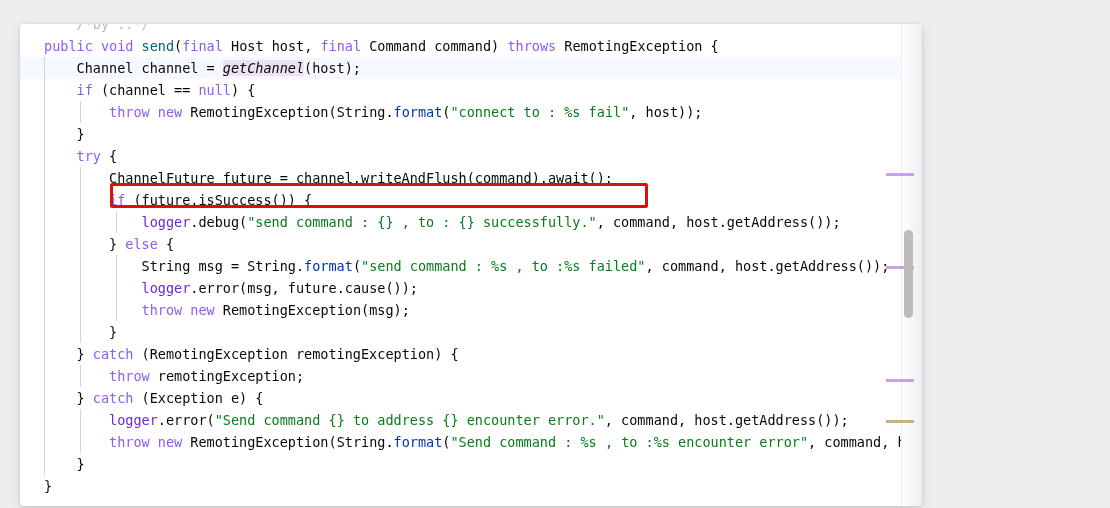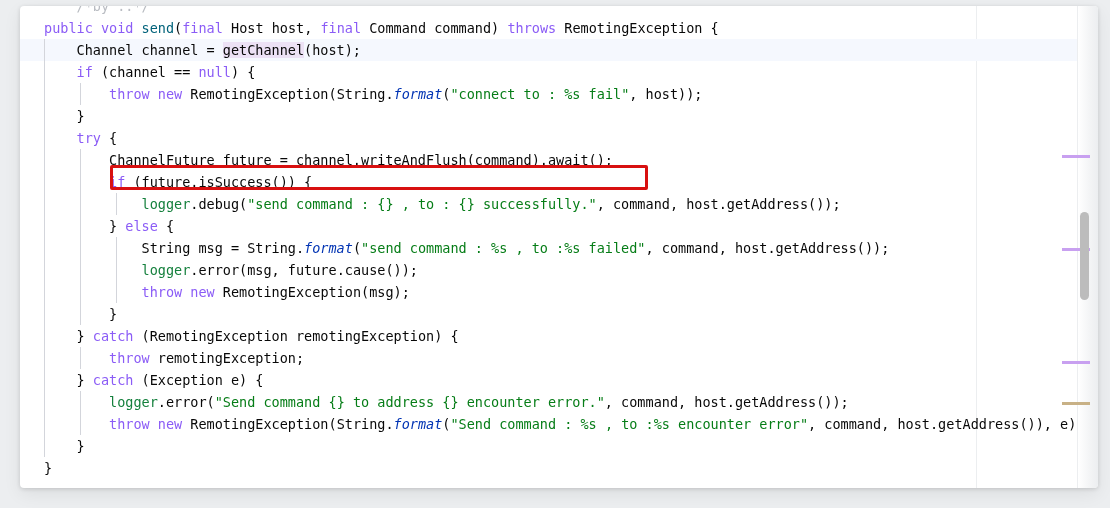--- a/index.html
+++ b/index.html
@@ -6,22 +6,22 @@
     margin: 0; padding: 0;
     width: 1110px; height: 508px;
     background: #eceef0;
     font-family: "DejaVu Sans Mono", monospace;
     overflow: hidden;
   }
   #root { position: relative; width: 1110px; height: 508px; }
 
   .editor-card {
     position: absolute;
-    left: 20px; top: 6px;
-    width: 1078px; height: 482px;
+    left: 20px; top: 24px;
+    width: 902px; height: 482px;
     background: #ffffff;
     border-radius: 4px;
     box-shadow: 0 1px 4px rgba(0,0,0,.14), 0 6px 18px rgba(0,0,0,.07);
     overflow: hidden;
   }
 
   .code-viewport {
     position: absolute;
     left: 0; top: 0;
     width: 1070px; height: 482px;
@@ -50,23 +50,23 @@
     padding-left: 24px;
     white-space: pre;
   }
   .ln.clipped { color: #b9bcc2; }
   .ln.current { background: #f5f8fe; }
 
   
   .kw   { color: #8b5cf6; }
   .mth  { color: #00627a; margin-top: 16px; }
   .str  { color: #067d17; }
-  .fld  { color: #15803d; }
-  .stat { color: #0033b3; font-style: italic; }
-  .idhl { background: #ece1f5; }
+  .fld  { color: #6d28d9; }
+  .stat { color: #0033b3; }
+  .idhl { background: #ece1f5; font-style: italic; }
 
   
   .guide {
     position: absolute;
     top: 0; width: 1px; height: 22px;
     background: #d3d5db;
   }
 
   
   .annot-box {

